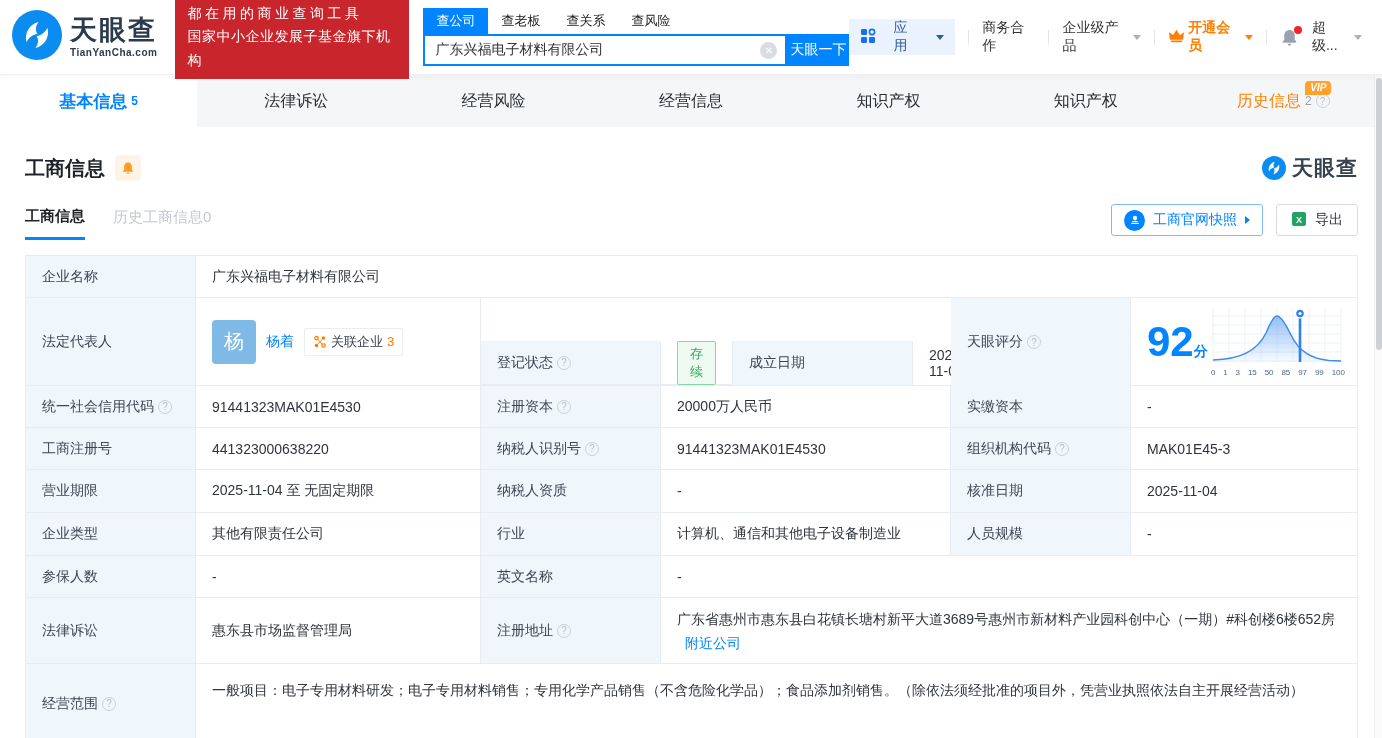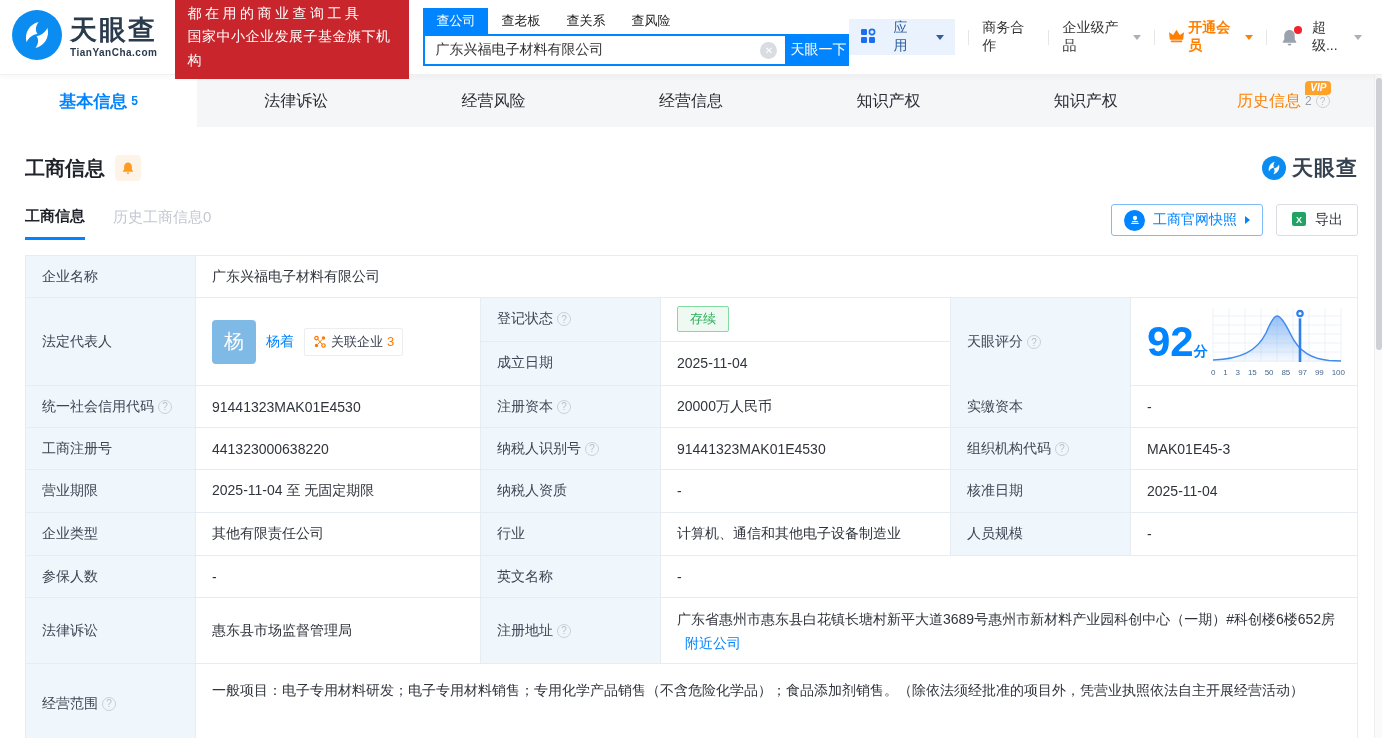--- a/index.html
+++ b/index.html
@@ -86,21 +86,21 @@
   
   .tbl { margin-top:13px; border:1px solid #e7ecf3; font-size:14px; }
   .trow { display:flex; border-bottom:1px solid #e7ecf3; }
   .trow:last-child { border-bottom:none; }
   .cell { display:flex; align-items:center; padding:0 16px; border-right:1px solid #e7ecf3; }
   .cell:last-child { border-right:none; }
   .lbl { background:#eff6fc; color:#3e4653; flex-shrink:0; }
   .w1{width:170px;} .w2{width:285px;} .w3{width:180px;} .w4{width:290px;} .w5{width:180px;}
   .grow { flex:1; }
   .h42{height:42px;} .h43{height:43px;} .h66{height:66px;} .h88{height:88px;} .h79{height:79px;}
-  .mid { width:470px; display:flex; flex-direction:column; flex-shrink:0; }
+  .mid { width:470px; display:flex; flex-direction:row; flex-shrink:0;align-items:flex-end; }
   .mid-sub { display:flex; height:44px; }
   .mid-sub:first-child { border-bottom:1px solid #e7ecf3; }
   .mid-sub .ml { width:180px; }
   .mid-sub .mv { flex:1; border-right:1px solid #e7ecf3; }
   .avatar { width:44px; height:44px; border-radius:4px; background:#7fb9e5; color:#fff;
             font-size:20px; display:flex; align-items:center; justify-content:center; flex-shrink:0;}
   .link { color:#0084ff; cursor:pointer; }
   .rel-badge { display:flex; align-items:center; gap:4px; border:1px solid #ebedf0; border-radius:2px;
             padding:4px 8px; font-size:13px; color:#394050; cursor:pointer; background:#fff;}
   .rel-badge .num { color:#ff7a00; }

